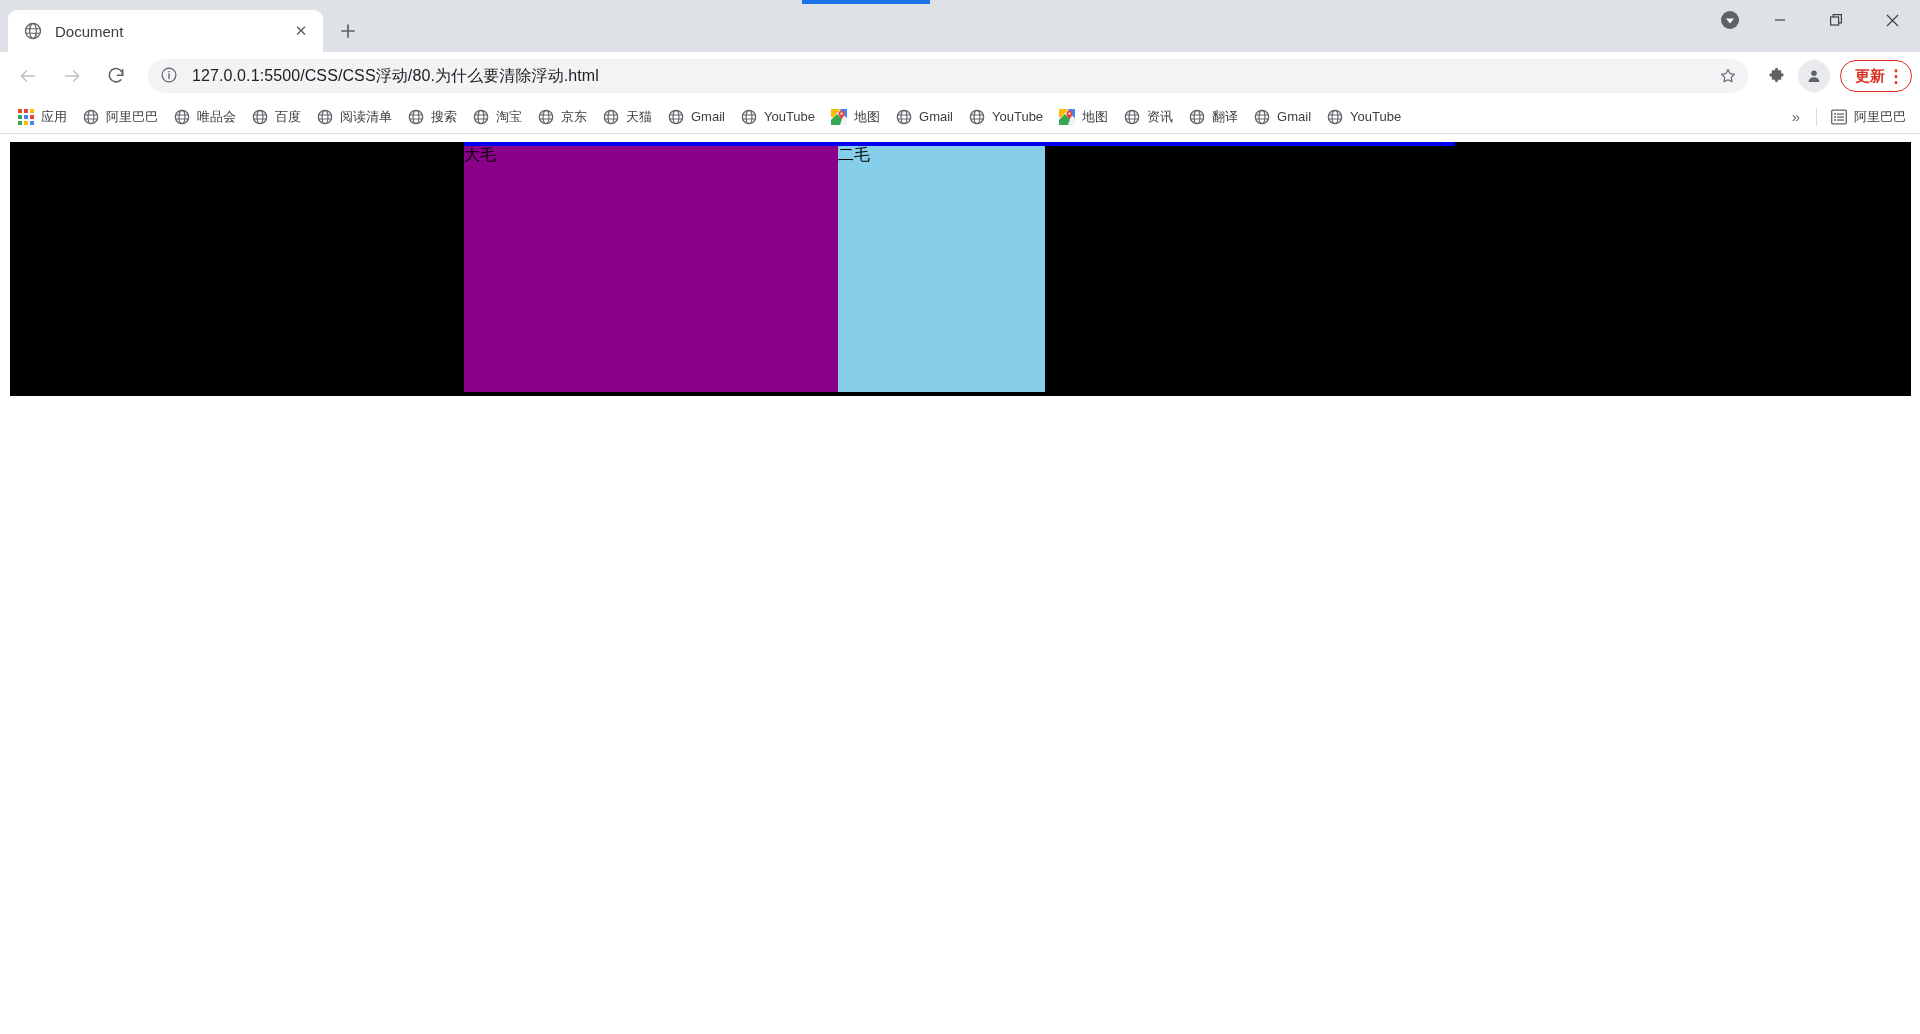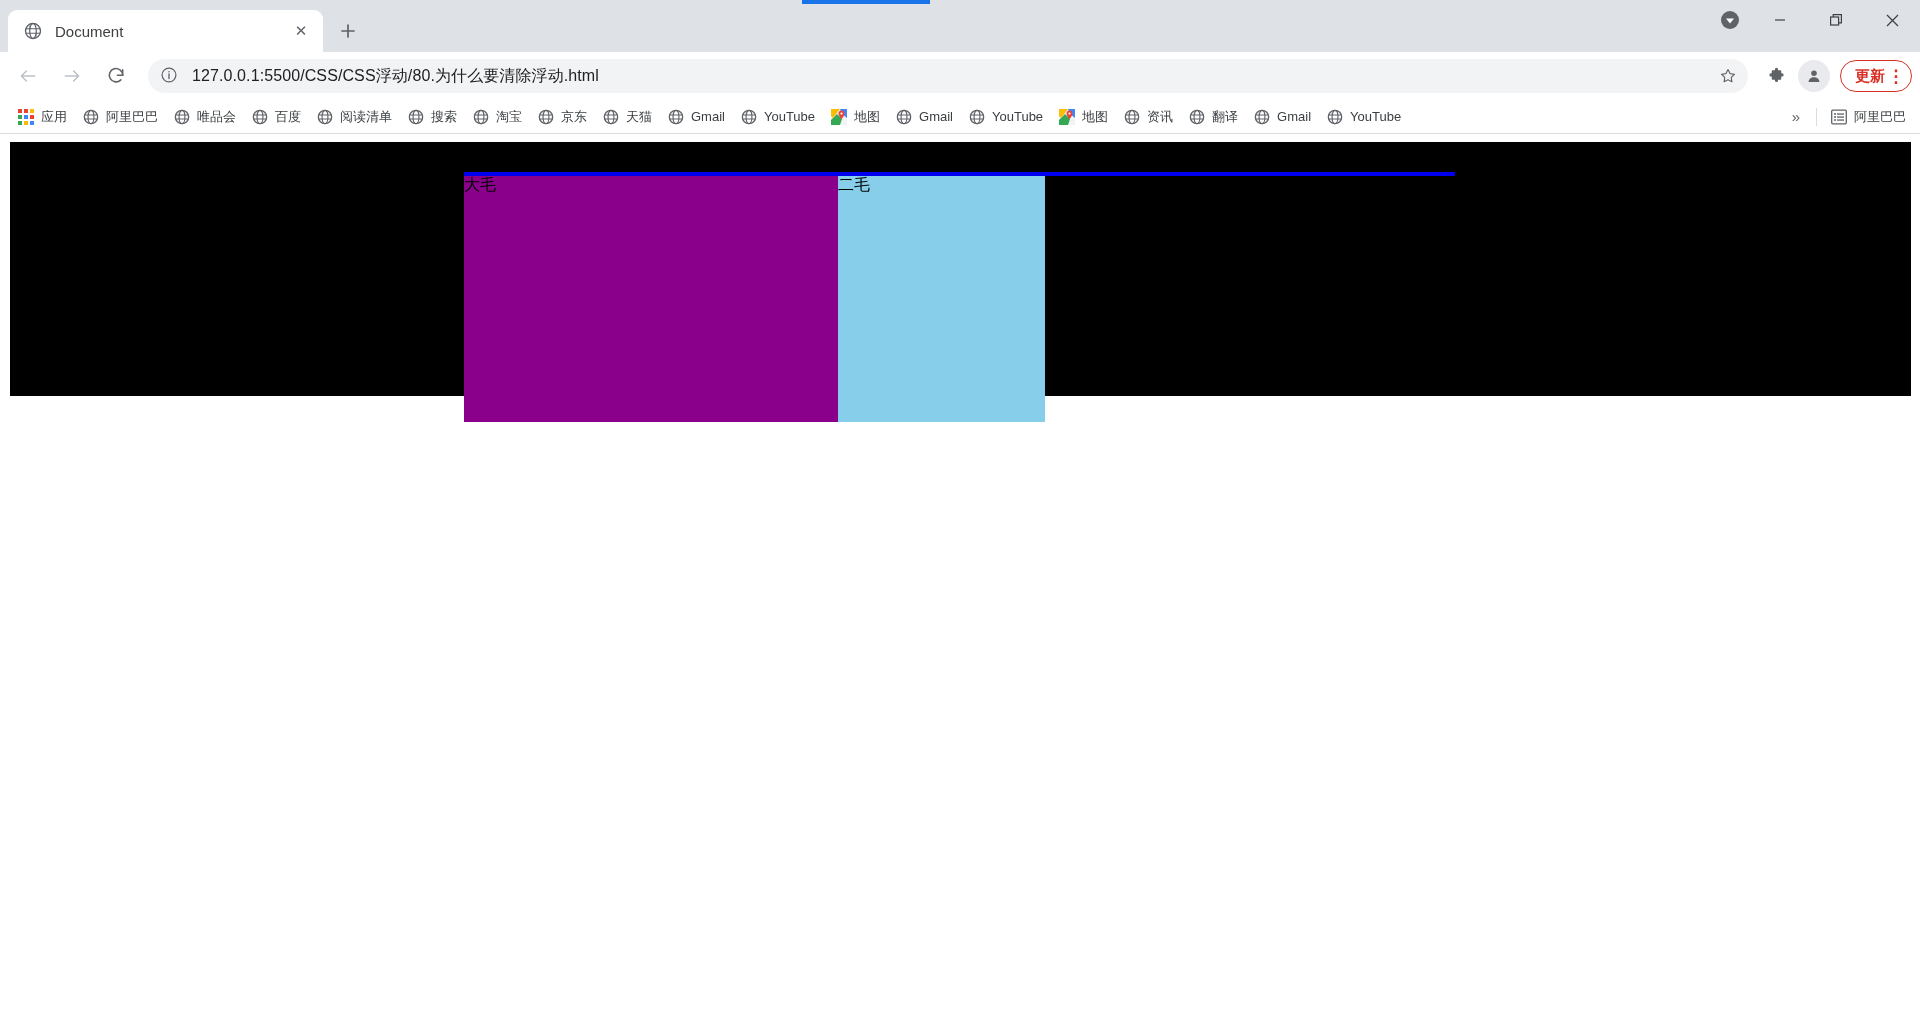--- a/index.html
+++ b/index.html
@@ -174,21 +174,20 @@
     width: 1901px;
     height: 254px;
     background: #000000;
   }
   .float-wrap {
     position: absolute;
     left: 454px; top: 0;
     width: 991px;
     height: 246px;
     border-top: 4px solid #0000ee;
-    margin-top: 30px;
   }
   .float-box {
     float: left;
     height: 246px;
     font-size: 16px;
     color: #000000;
     line-height: 1.15;
     padding: 0;
   }
   .box-damao { width: 374px; background: #8b008b; }

